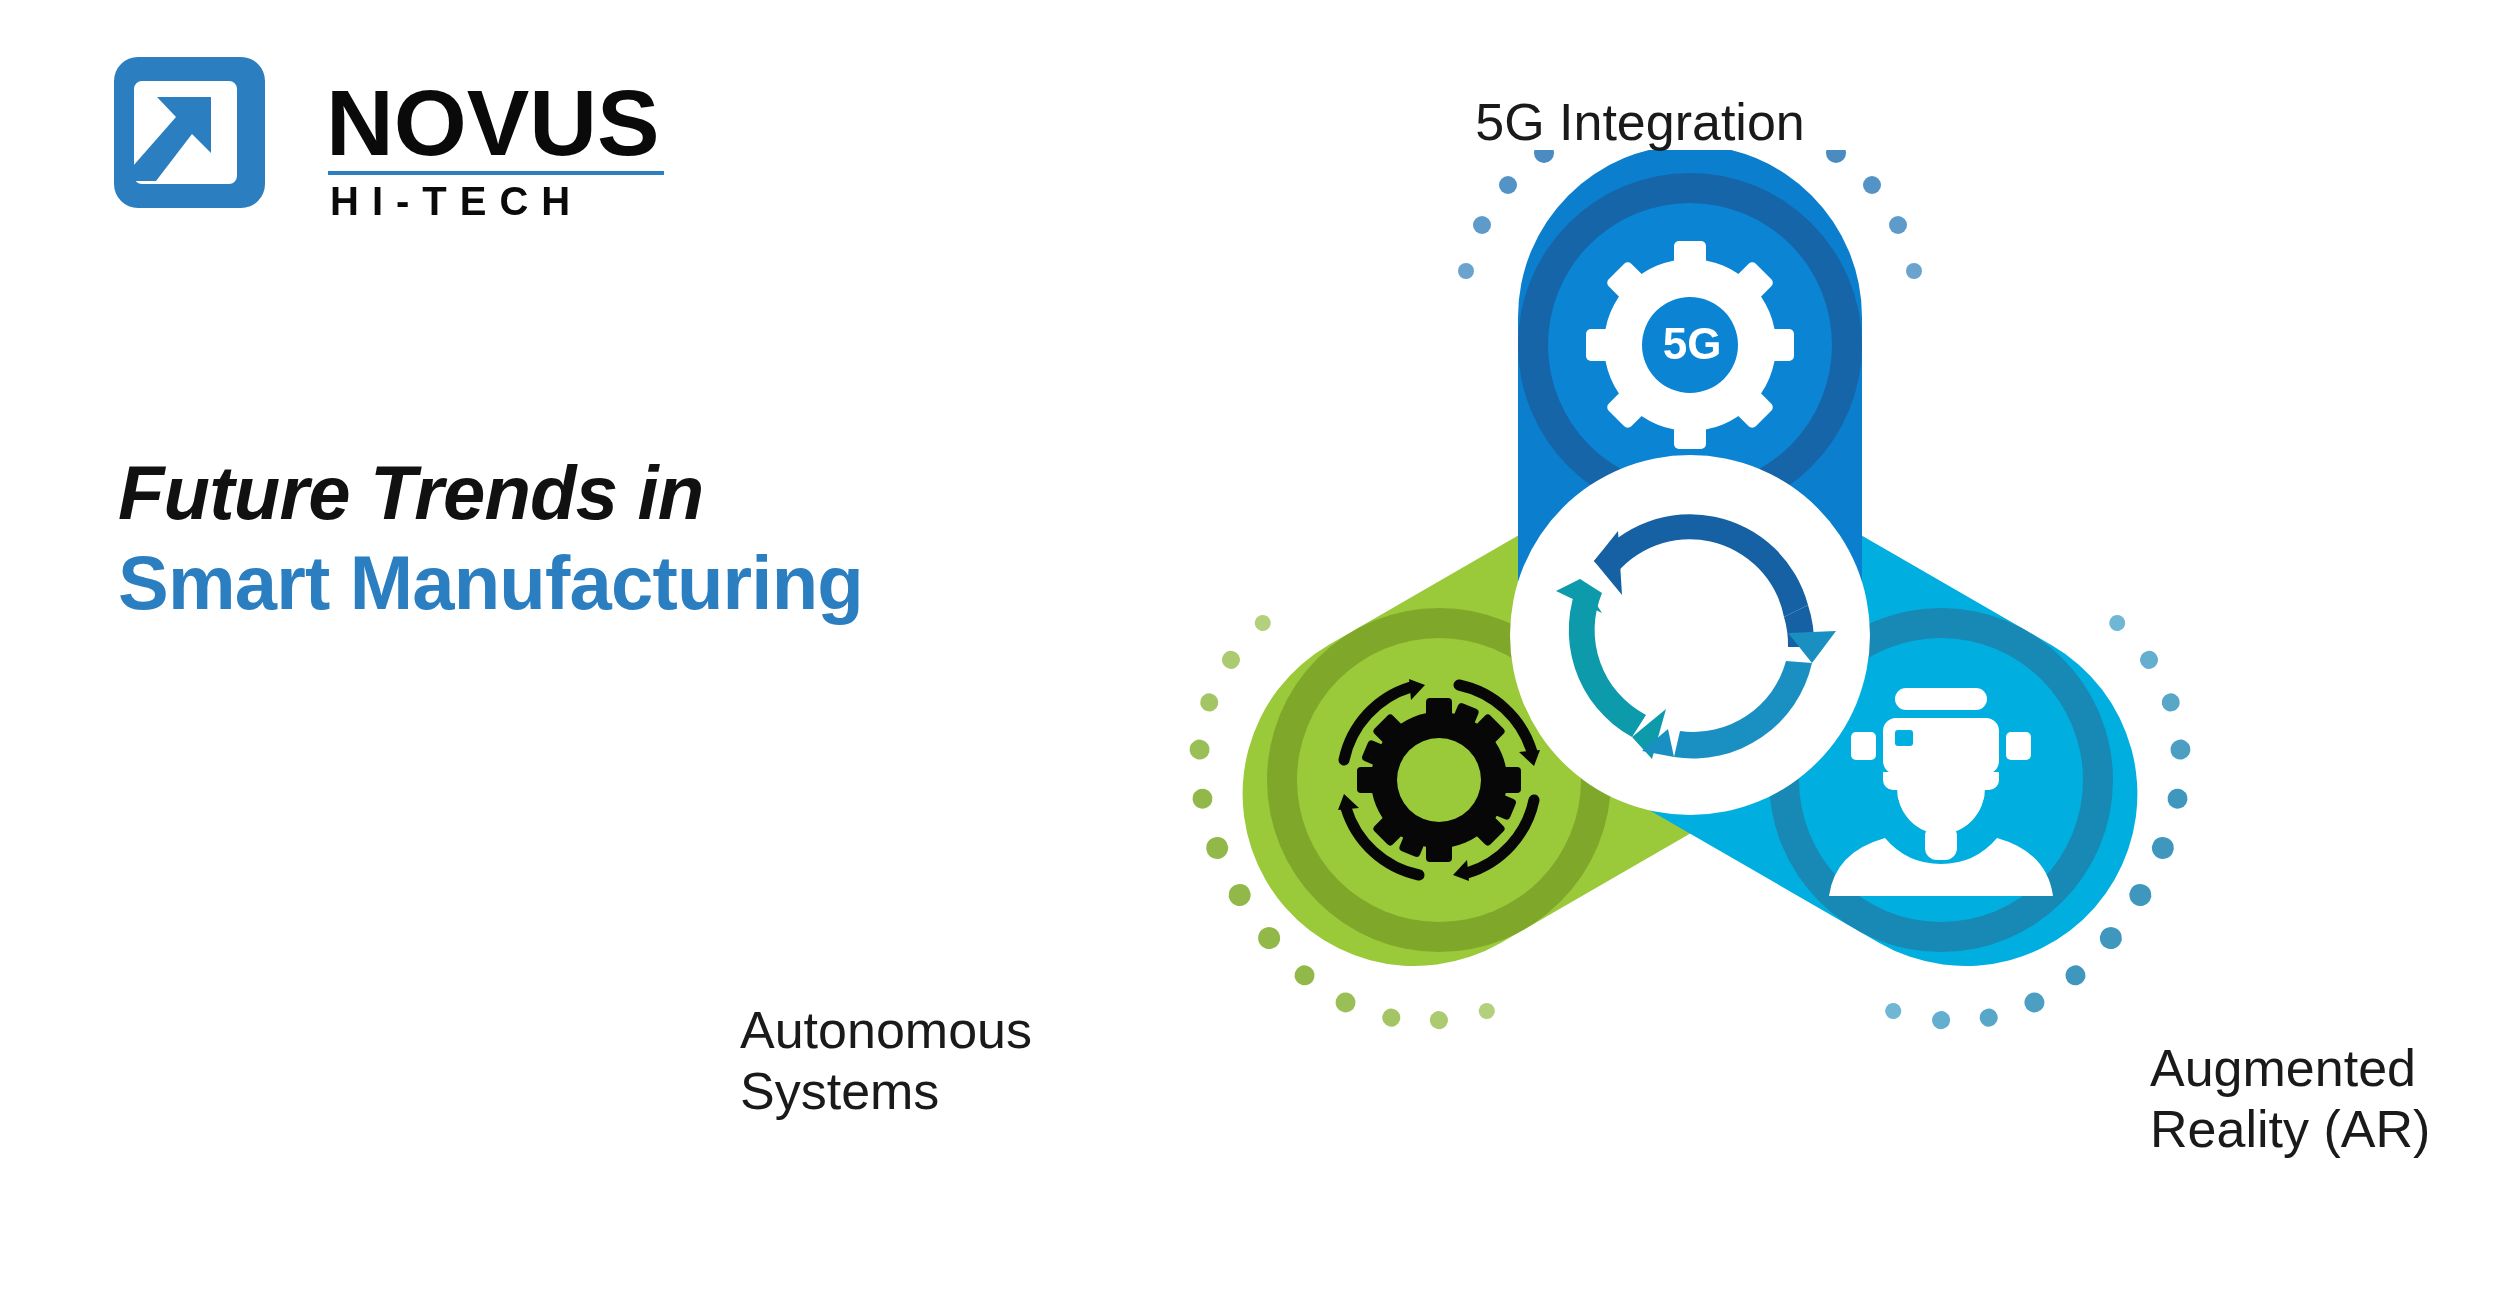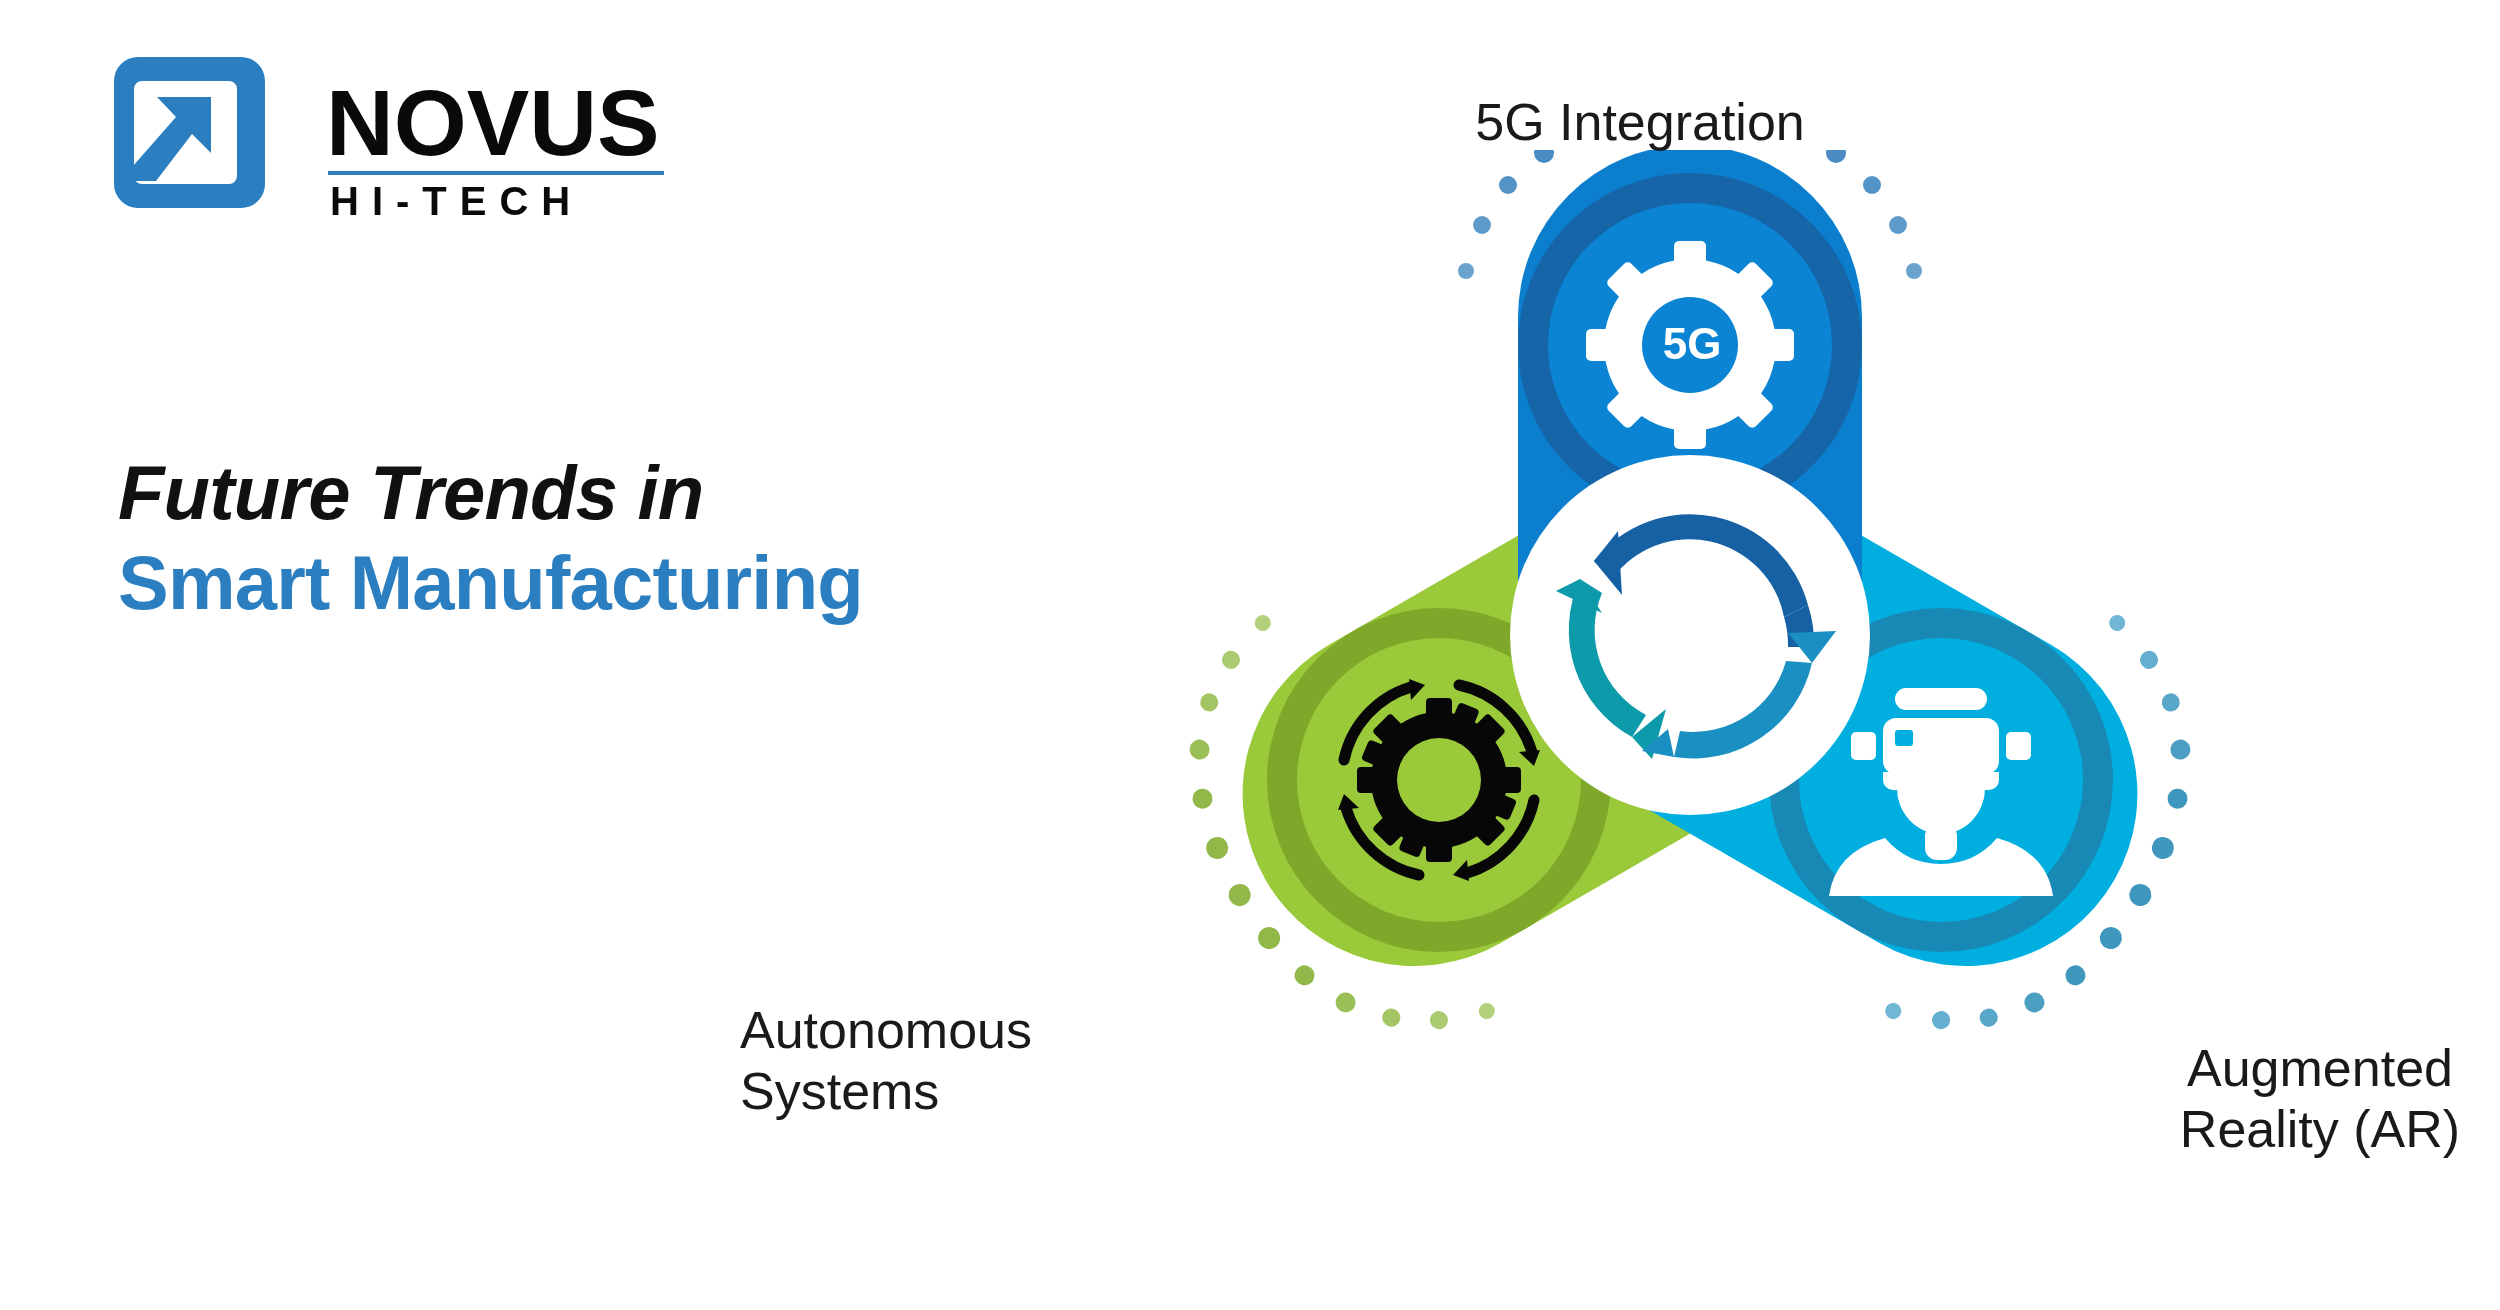--- a/index.html
+++ b/index.html
@@ -85,21 +85,21 @@
   }
   #label-autonomous {
     left: 740px;
     top: 1000px;
     width: 400px;
   }
   #label-ar {
     left: 2150px;
     top: 1038px;
     width: 340px;
-    text-align: center;
+    text-align: left;
   }
 </style>
 </head>
 <body>
 
 <div id="logo-block">
 
   <div id="logo-mark">
     <svg viewBox="0 0 155 155">
       <path d="M26 2 h103 a24 24 0 0 1 24 24 v103 a24 24 0 0 1 -24 24 h-103 a24 24 0 0 1 -24 -24 v-103 a24 24 0 0 1 24 -24 z

